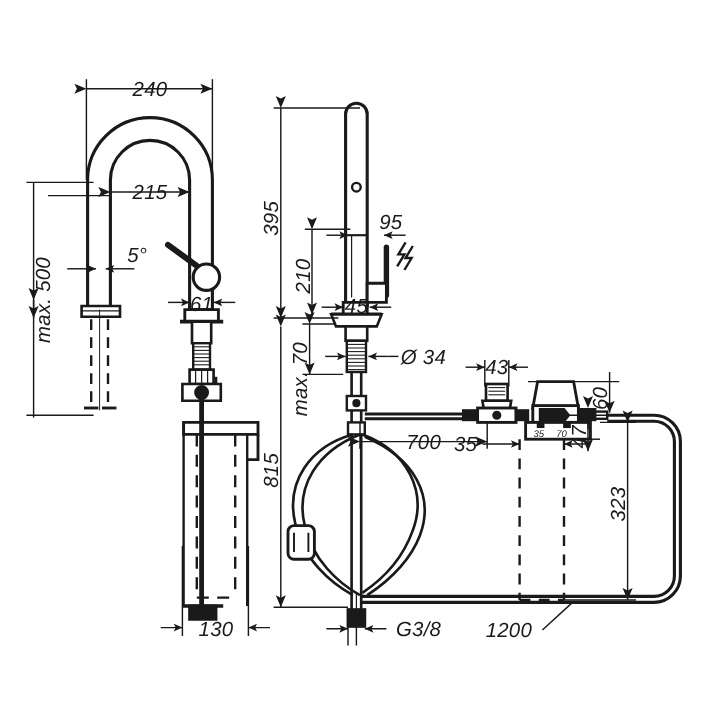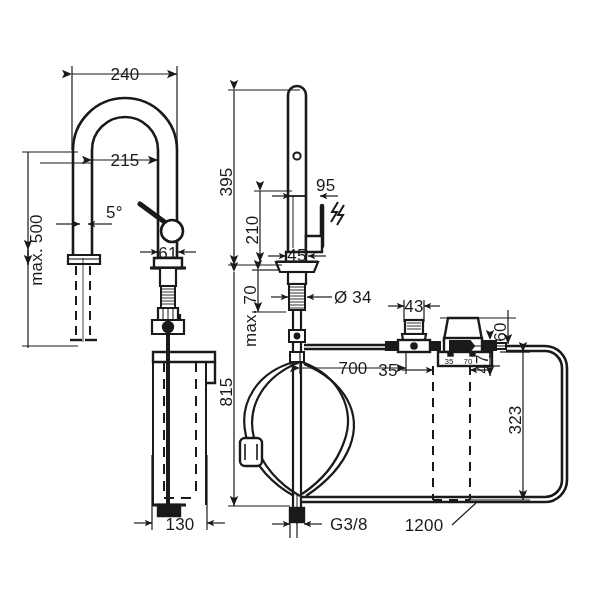--- a/index.html
+++ b/index.html
@@ -10,20 +10,21 @@
   }
   body {
     font-family: "Liberation Sans", sans-serif;
   }
   #sheet {
     position: relative;
     width: 600px;
     height: 557px;
     background: #ffffff;
     overflow: hidden;
+    font-style: italic;
   }
   #sheet svg {
     display: block;
   }
   .dimtext {
     font-family: "Liberation Sans", sans-serif;
     font-size: 17px;
     fill: #1a1a1a;
     letter-spacing: 0.2px;
   }

